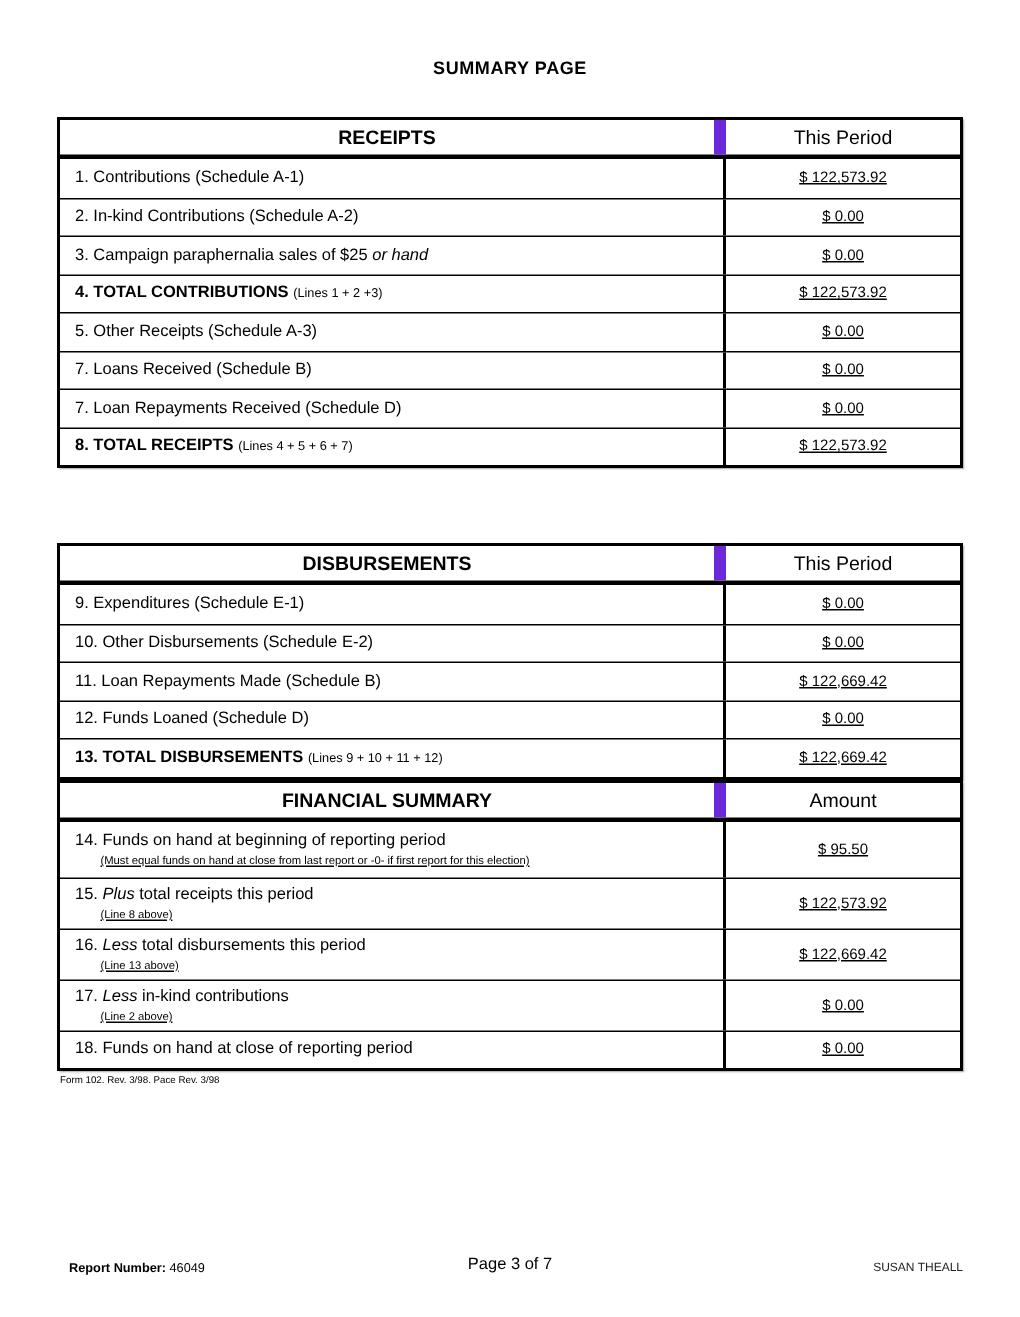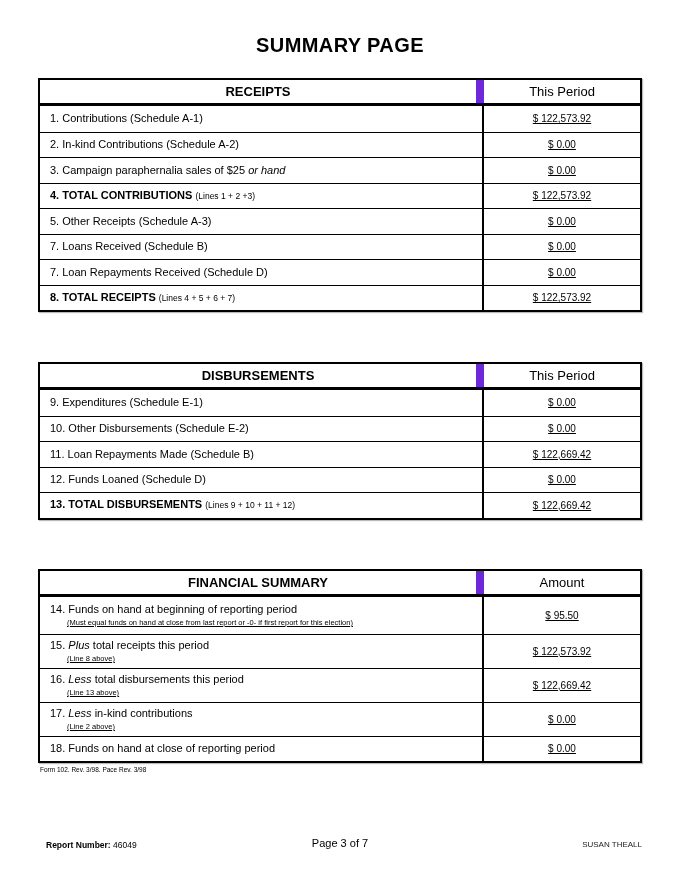--- a/index.html
+++ b/index.html
@@ -9,36 +9,36 @@
     height: 878px;
     background: #fff;
     font-family: "Liberation Sans", sans-serif;
     color: #000;
     overflow: hidden;
   }
   .doc-title {
     margin: 0;
     padding-top: 36px;
     text-align: center;
-    font-size: 20px;
+    font-size: 12px;
     line-height: 18px;
     font-weight: bold;
     letter-spacing: 0.4px;
   }
   .form-table {
     width: 604px;
     margin-left: 38px;
     border: 2px solid #000;
     box-sizing: border-box;
     background: #fff;
     box-shadow: 1px 1px 1px rgba(130,130,130,0.55);
   }
   .form-table.t0 { margin-top: 24px; }
   .form-table.t1 { margin-top: 50px; }
-  .form-table.t2 { margin-top: 49px; }
+  .form-table.t2 { }
   .thead { display: flex; border-bottom: 3px solid #000; }
   .h-left {
     flex: 1;
     text-align: center;
     font-weight: bold;
     font-size: 13px;
     line-height: 13px;
     padding: 5px 0;
     border-right: 8px solid #6d28d9;
   }

